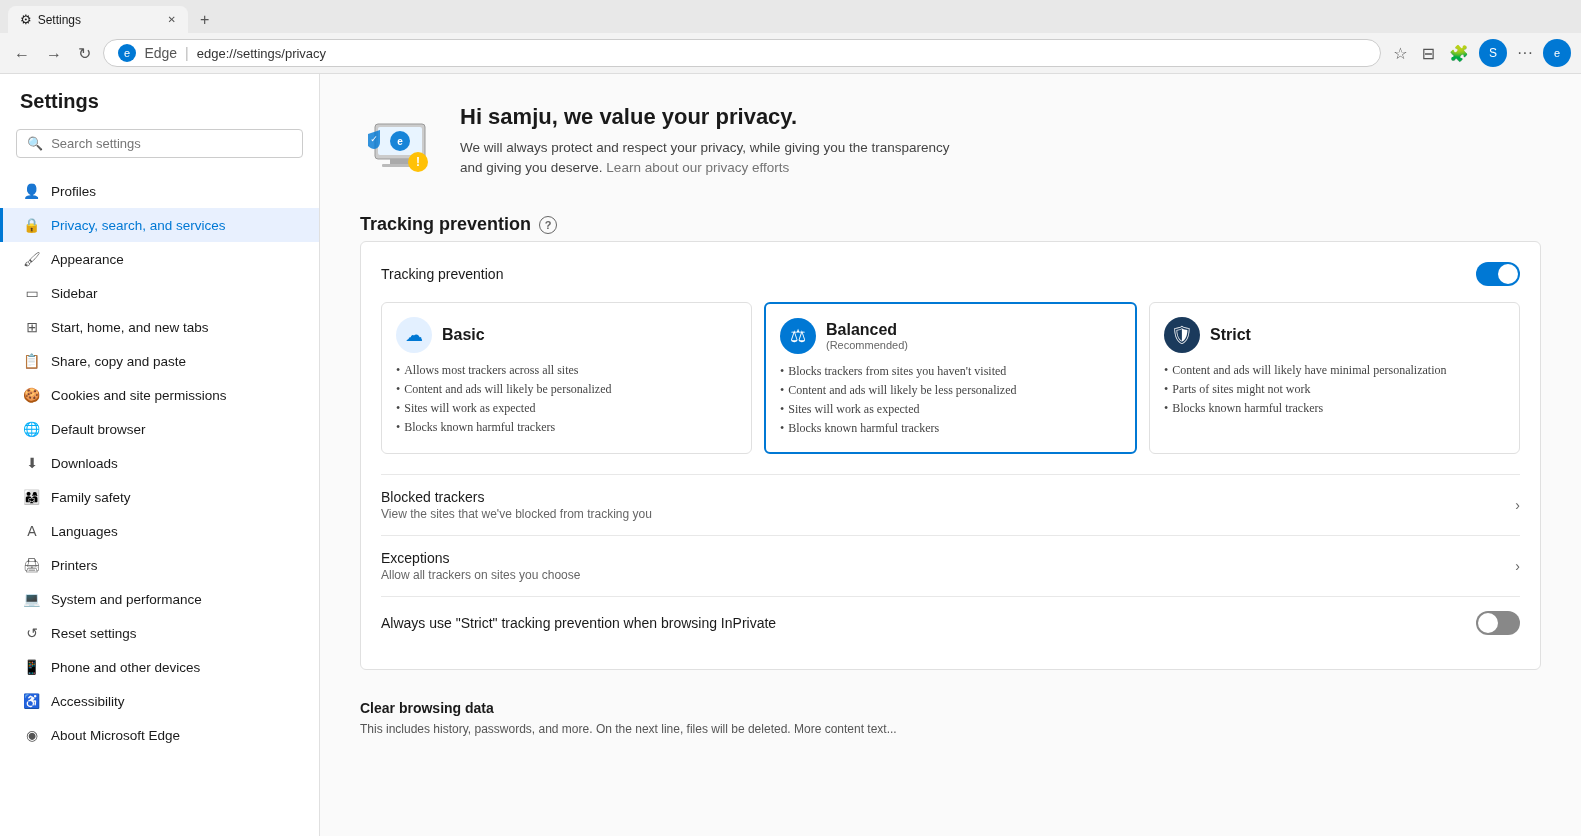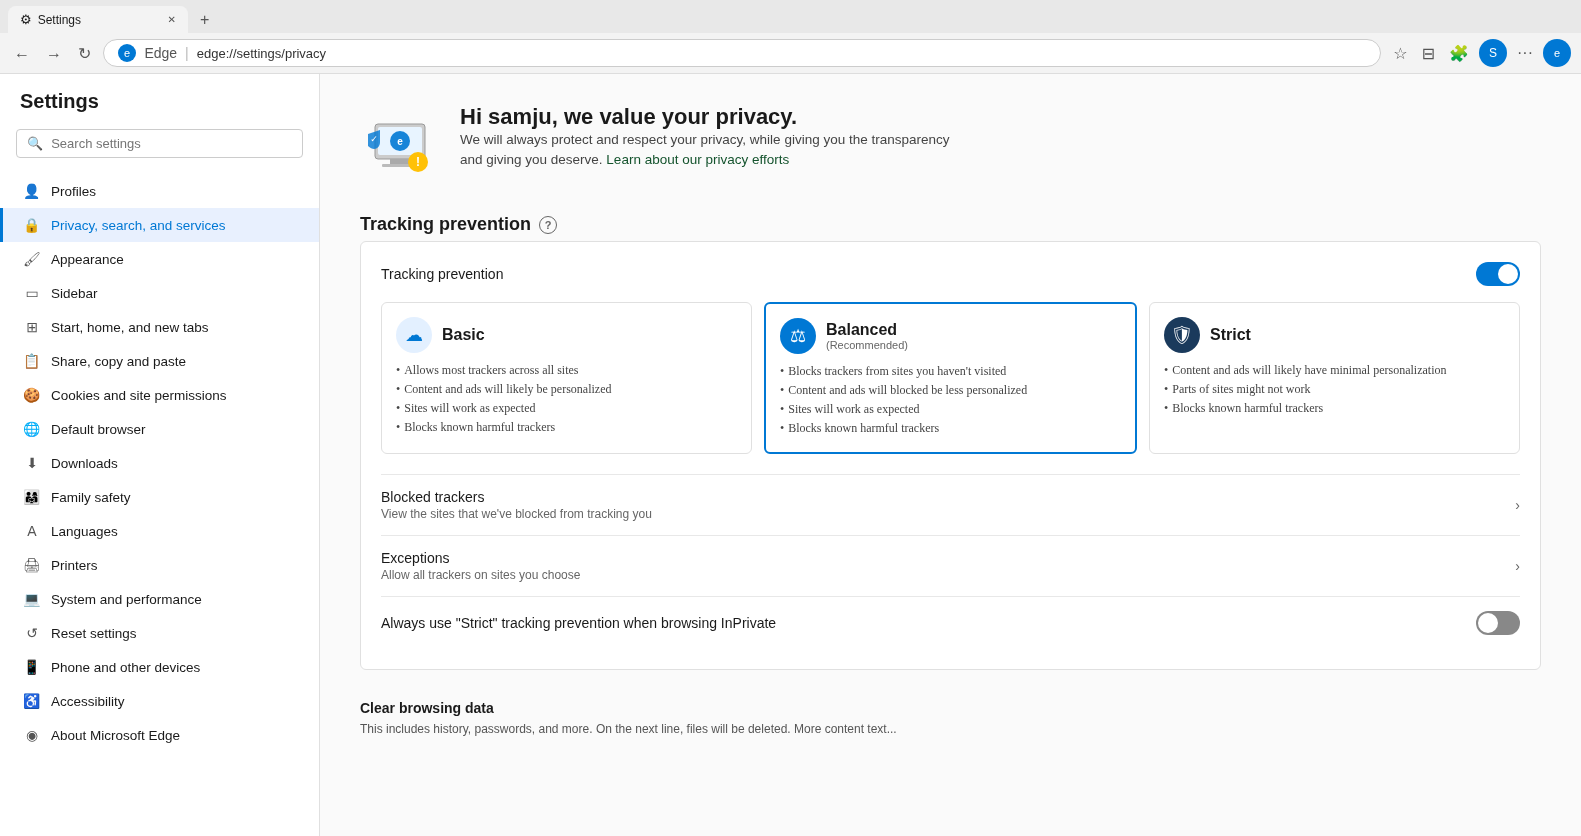--- a/index.html
+++ b/index.html
@@ -32,23 +32,23 @@
     .nav-item.active { background: #e8f0fe; border-left: 3px solid #0078d4; color: #0078d4; font-weight: 500; }
     .nav-item-icon { width: 18px; height: 18px; display: flex; align-items: center; justify-content: center; font-size: 14px; color: #555; flex-shrink: 0; }
     .nav-item.active .nav-item-icon { color: #0078d4; }
 
     
     .content { flex: 1; overflow-y: auto; padding: 30px 40px; background: #fafafa; }
 
     
     .privacy-header { display: flex; align-items: flex-start; gap: 20px; margin-bottom: 30px; }
     .privacy-illustration { width: 80px; height: 80px; flex-shrink: 0; position: relative; }
-    .privacy-text h2 { font-size: 22px; font-weight: 600; color: #1a1a1a; }
+    .privacy-text h2 { font-size: 22px; font-weight: 600; color: #1a1a1a; margin-bottom: 8px; }
     .privacy-text p { font-size: 13.5px; color: #444; line-height: 1.5; }
-    .privacy-link { color: #14532d; text-decoration: none; }
+    .privacy-link { color: #737373; text-decoration: none; }
 
     
     .section-title { font-size: 18px; font-weight: 600; color: #1a1a1a; margin-bottom: 6px; display: flex; align-items: center; gap: 8px; }
     .help-icon { width: 18px; height: 18px; border-radius: 50%; border: 1.5px solid #666; display: inline-flex; align-items: center; justify-content: center; font-size: 11px; color: #666; cursor: pointer; flex-shrink: 0; }
     .section-desc { font-size: 13px; color: #555; line-height: 1.5; margin-bottom: 20px; }
 
     
     .tracking-card { background: white; border: 1px solid #e0e0e0; border-radius: 6px; padding: 20px; }
     .tracking-card-header { display: flex; align-items: center; justify-content: space-between; margin-bottom: 16px; font-size: 14px; font-weight: 500; }
 
@@ -274,21 +274,21 @@
           <div class="mode-card selected">
     <div class="mode-card-header">
       <div class="mode-icon balanced">⚖</div>
       <div>
         <div class="mode-title">Balanced</div>
         <div class="mode-subtitle">(Recommended)</div>
       </div>
     </div>
     <ul class="mode-features">
               <li>Blocks trackers from sites you haven't visited</li>
-              <li>Content and ads will blocked be less personalized</li>
+              <li>Content and ads will likely be less personalized</li>
               <li>Sites will work as expected</li>
               <li>Blocks known harmful trackers</li>
             </ul>
   </div>
           <div class="mode-card">
     <div class="mode-card-header">
       <div class="mode-icon strict">🛡</div>
       <div>
         <div class="mode-title">Strict</div>
 

